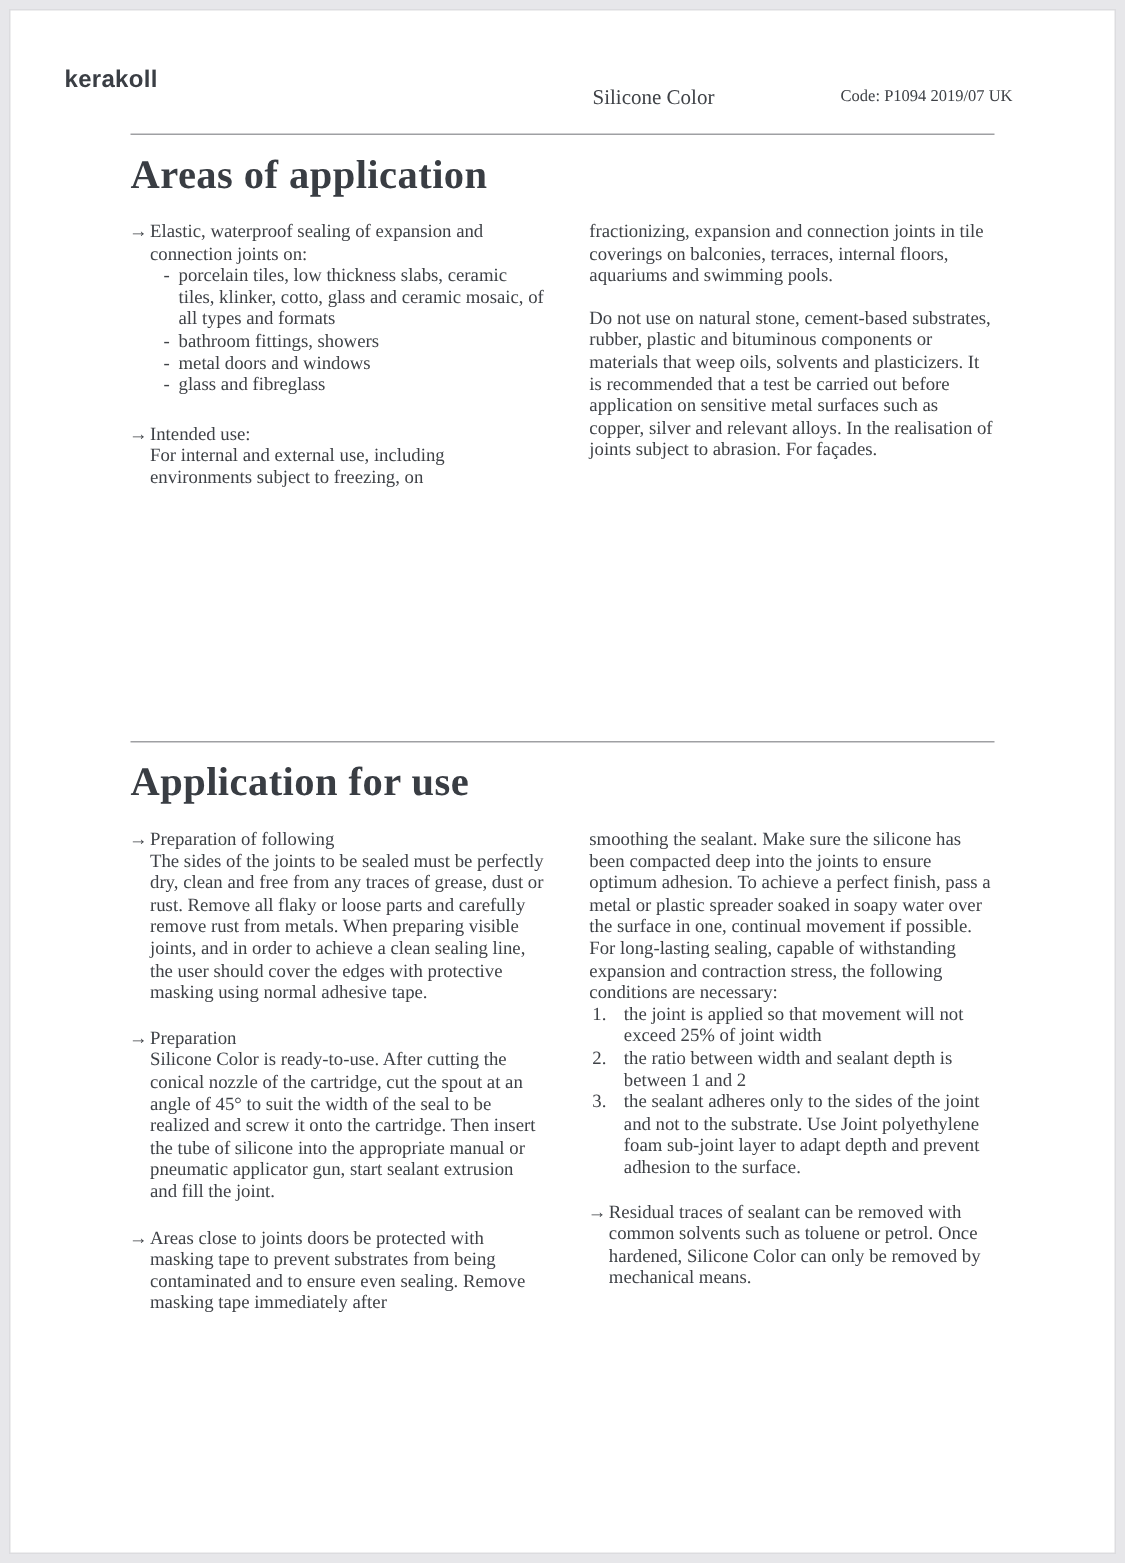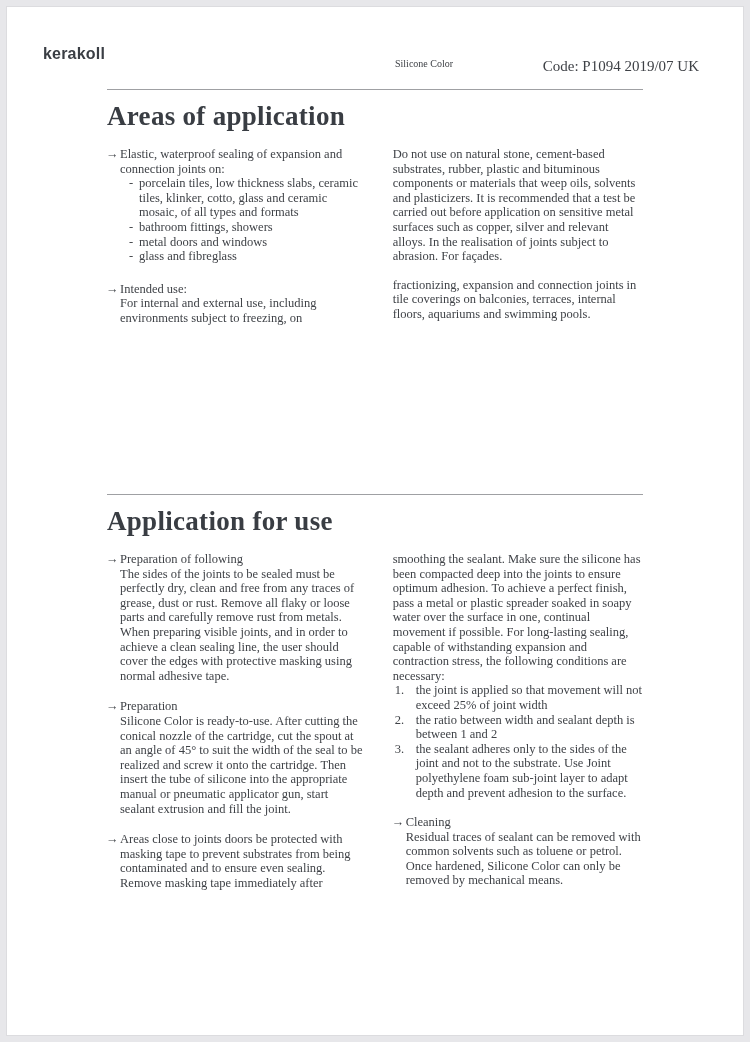--- a/index.html
+++ b/index.html
@@ -18,28 +18,28 @@
   
   .header { position:relative; height:82px; }
   .logo {
     position:absolute; left:36px; top:38px;
     font-family:"Liberation Sans","DejaVu Sans",sans-serif;
     font-weight:bold; font-size:16px; letter-spacing:0.2px;
     color:#3a3e44;
   }
   .doc-title {
     position:absolute; left:388px; top:51px;
-    font-size:10px; color:#3e4146;
+    font-size:14px; color:#3e4146;
   }
   .doc-code {
-    position:absolute; right:44px; top:51px;
-    font-size:15px; color:#3e4146;
+    position:absolute; right:68px; top:51px;
+    font-size:11px; color:#3e4146;
   }
   
-  .content { padding:0 100px; }
+  .content { padding:0 80px; }
   .section { border-top:1px solid #9fa0a3; }
   .sec-areas { height:405px; box-sizing:border-box; overflow:hidden; }
   .sec-title {
     font-size:27px; font-weight:700; color:#393d43;
     margin:11px 0 15px 0; letter-spacing:0.3px;
   }
   .cols { display:flex; gap:30px; font-size:12.5px; line-height:14.6px; color:#3f4247; }
   .col-l { width:288px; }
   .col-r { width:282px; }
   p { margin:0 0 14px 0; }
@@ -89,22 +89,22 @@
               <span>glass and fibreglass</span>
             </div>
           </div>
           <div class="arrow-item" style="margin-top:18px;">
             <span class="arrow">→</span>
             <span class="heading-line">Intended use:</span>
             <span>For internal and external use, including environments subject to freezing, on</span>
           </div>
         </div>
         <div class="col-r">
+          <p>fractionizing, expansion and connection joints in tile coverings on balconies, terraces, internal floors, aquariums and swimming pools.</p>
           <p>Do not use on natural stone, cement-based substrates, rubber, plastic and bituminous components or materials that weep oils, solvents and plasticizers. It is recommended that a test be carried out before application on sensitive metal surfaces such as copper, silver and relevant alloys. In the realisation of joints subject to abrasion. For façades.</p>
-          <p>fractionizing, expansion and connection joints in tile coverings on balconies, terraces, internal floors, aquariums and swimming pools.</p>
         </div>
       </div>
     </div>
 
     <div class="section">
       <div class="sec-title">Application for use</div>
       <div class="cols">
         <div class="col-l">
           <div class="arrow-item instr-item">
             <span class="arrow">→</span>
@@ -130,21 +130,20 @@
           <div class="num-item">
             <span class="num">2.</span>
             <span>the ratio between width and sealant depth is between 1 and 2</span>
           </div>
           <div class="num-item">
             <span class="num">3.</span>
             <span>the sealant adheres only to the sides of the joint and not to the substrate. Use Joint polyethylene foam sub-joint layer to adapt depth and prevent adhesion to the surface.</span>
           </div>
           <div class="arrow-item" style="margin-top:15px;">
             <span class="arrow">→</span>
-            <span class="heading-line">Cleaning</span>
             <span>Residual traces of sealant can be removed with common solvents such as toluene or petrol. Once hardened, Silicone Color can only be removed by mechanical means.</span>
           </div>
         </div>
       </div>
     </div>
 
   </div>
 </div>
 
 </body></html>

